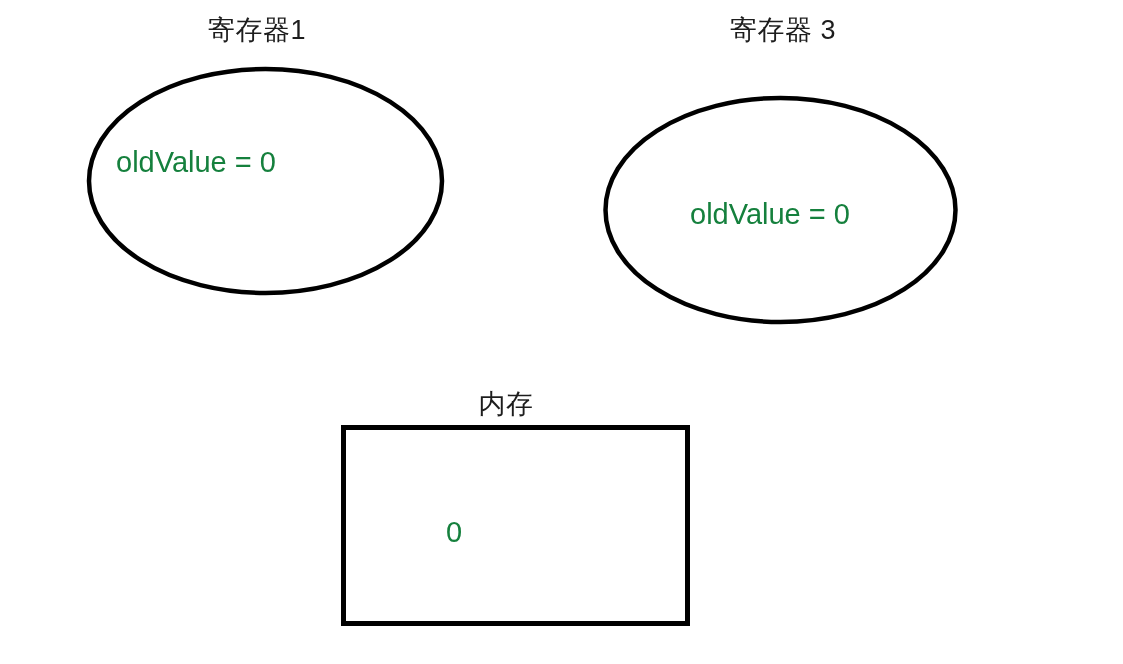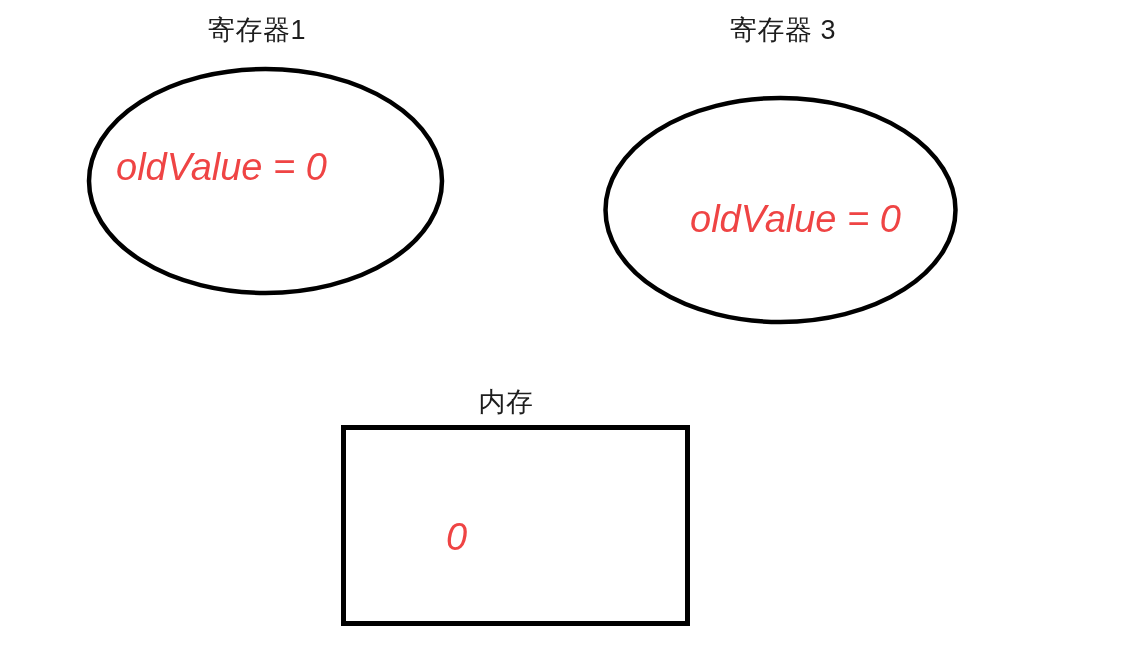--- a/index.html
+++ b/index.html
@@ -44,27 +44,25 @@
   }
   #reg2-title {
     left: 783px;
     top: 17px;
     transform: translateX(-50%);
   }
   #mem-title {
     left: 506px;
     top: 391px;
     transform: translateX(-50%);
-    font-family: Liberation Mono, monospace;
   }
   
   .shape-value {
-    font-size: 38px;
-    color: #ef4444;
-    font-style: italic;
+    font-size: 29px;
+    color: #15803d;
   }
   #reg1-value {
     left: 116px;
     top: 148px;
   }
   #reg2-value {
     left: 690px;
     top: 200px;
   }
   #mem-value {

